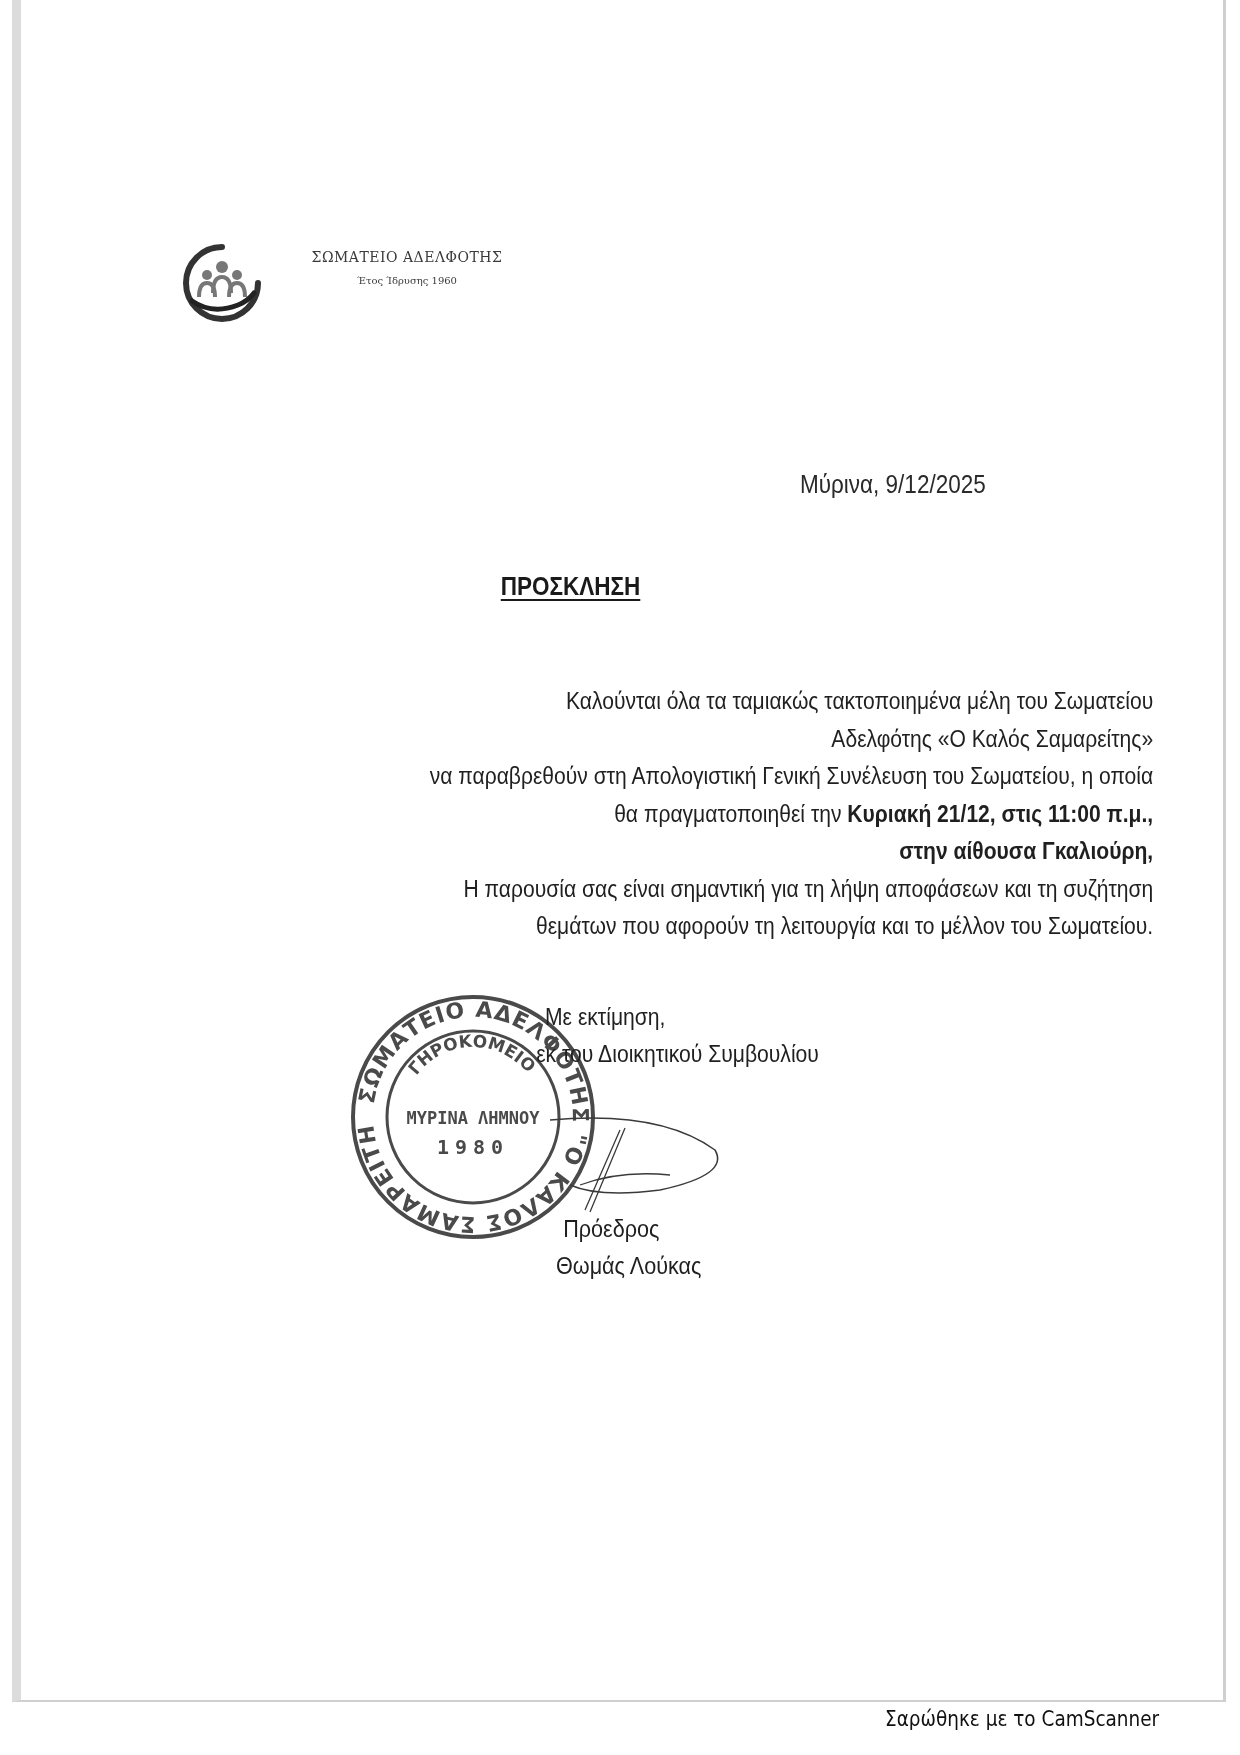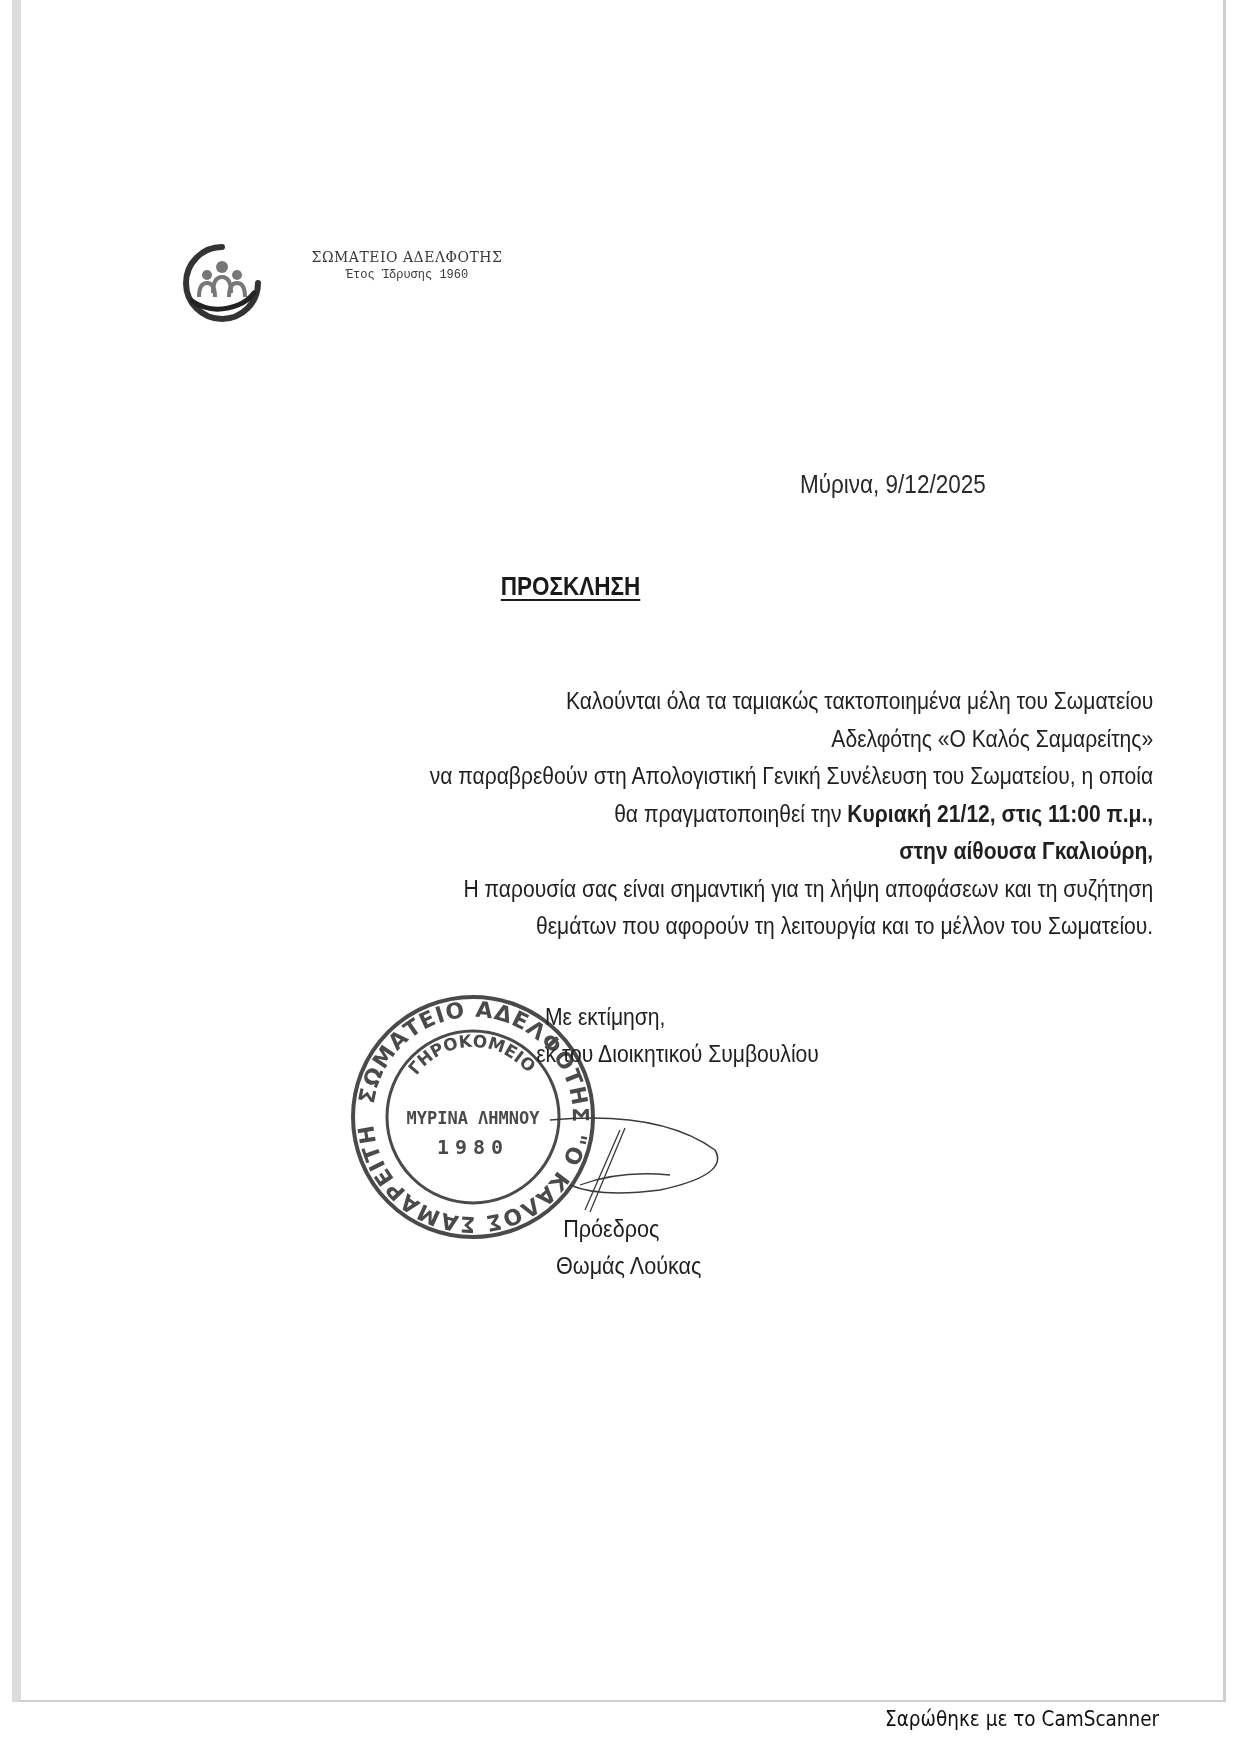--- a/index.html
+++ b/index.html
@@ -3,21 +3,21 @@
 <meta charset="utf-8">
 <style>
   html, body { margin:0; padding:0; }
   body { width:1240px; height:1755px; background:#ffffff; position:relative; overflow:hidden; font-family:"Liberation Sans", sans-serif; color:#1a1a1a; }
   .page { position:absolute; left:12px; top:0; width:1214px; height:1702px; background:#fff; border-left:9px solid #dcdcdc; border-right:3px solid #cfcfcf; border-bottom:2px solid #d0d0d0; box-sizing:border-box; }
   .logo { position:absolute; left:182px; top:243px; width:360px; height:80px; }
   .logo-mark { position:absolute; left:0; top:0; width:80px; height:80px; }
   .logo-text { position:absolute; left:90px; top:6px; width:270px; text-align:center; font-family:"DejaVu Serif", serif; color:#3a3a3a; }
   .logo-small { font-size:14px; letter-spacing:0.5px; }
   .logo-big { font-size:21px; font-weight:bold; margin-top:2px; letter-spacing:0.5px; }
-  .logo-year { font-size:12px; margin-top:3px;font-family:Liberation Mono, monospace; }
+  .logo-year { font-size:10px; margin-top:10px; }
   .date { position:absolute; left:800px; top:470px; font-size:25px; color:#2a2a2a; transform:scaleX(0.9); transform-origin:left; }
   .title { position:absolute; left:0; width:1141px; top:572px; text-align:center; font-size:25px; font-weight:bold; }
   .title span { text-decoration:underline; text-underline-offset:4px; display:inline-block; transform:scaleX(0.9); }
   .body { position:absolute; left:0; width:1240px; top:682px; text-align:right; font-size:24.5px; line-height:37.5px; color:#1f1f1f; }
   .body .ln { display:block; transform:scaleX(0.86); white-space:nowrap; }
   .body b { font-weight:bold; }
   .closing { position:absolute; left:545px; top:998px; font-size:24px; line-height:37px; color:#1f1f1f; transform:scaleX(0.88); transform-origin:left; white-space:nowrap; }
   .closing .l2 { margin-left:-10px; }
   .stamp { position:absolute; left:348px; top:992px; width:250px; height:250px; }
   .signature { position:absolute; left:540px; top:1100px; width:200px; height:120px; }

